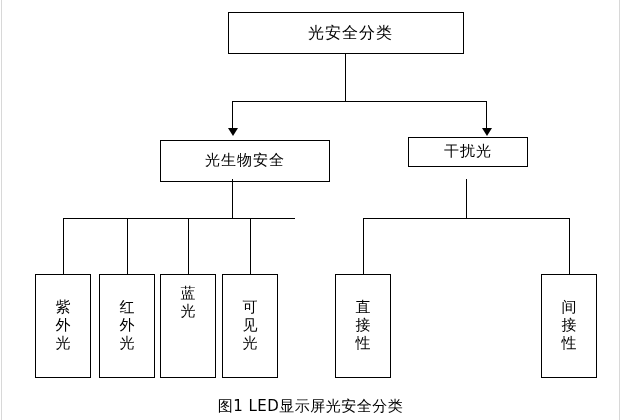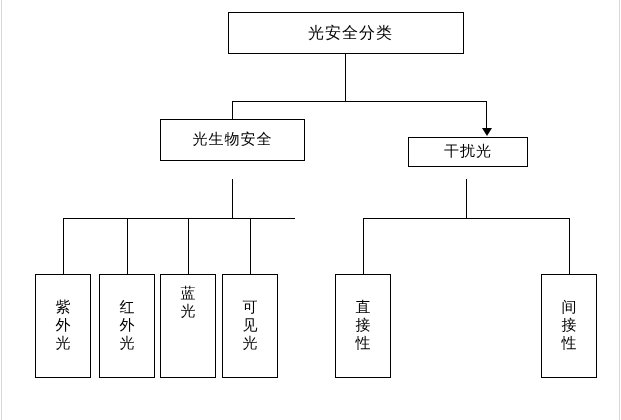--- a/index.html
+++ b/index.html
@@ -94,21 +94,21 @@
 
   <div class="line vline" style="left:345px; top:54px; height:48px;"></div>
 
   <div class="line hline" style="left:232px; top:101px; width:254px;"></div>
 
   <div class="line vline" style="left:232px; top:101px; height:28px;"></div>
   <div class="line vline" style="left:486px; top:101px; height:28px;"></div>
   <div class="arrow" style="left:228px; top:128px;"></div>
   <div class="arrow" style="left:482px; top:128px;"></div>
 
-  <div class="box box-mid" style="left:160px; top:119px; width:145px; height:42px;">
+  <div class="box box-mid" style="left:160px; top:140px; width:170px; height:42px;">
     <span>光生物安全</span>
   </div>
   <div class="box box-mid" style="left:408px; top:137px; width:120px; height:30px;">
     <span>干扰光</span>
   </div>
 
   <div class="line vline" style="left:232px; top:179px; height:40px;"></div>
   <div class="line hline" style="left:63px; top:218px; width:232px;"></div>
   <div class="line vline" style="left:63px; top:218px; height:56px;"></div>
   <div class="line vline" style="left:127px; top:218px; height:56px;"></div>
@@ -148,14 +148,15 @@
     <span>接</span>
     <span>性</span>
   </div>
 
   <div class="box box-leaf" style="left:541px; top:274px; width:56px; height:104px; flex-direction:column;">
     <span>间</span>
     <span>接</span>
     <span>性</span>
   </div>
 
+  <div class="caption">图1  LED显示屏光安全分类</div>
 
 </div>
 
 </body></html>

